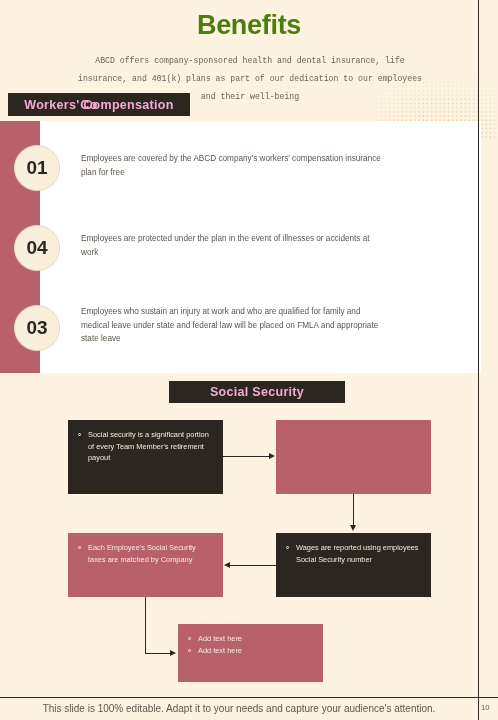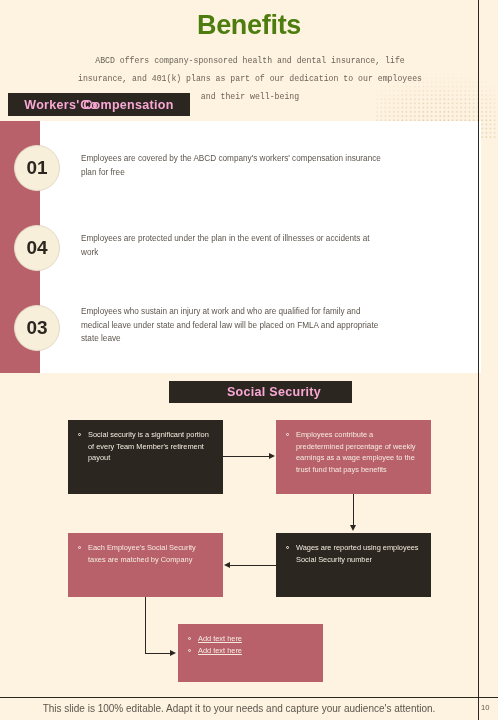--- a/index.html
+++ b/index.html
@@ -36,21 +36,21 @@
   .ribbon{
     position:absolute;background:#2b2620;color:#f9a8d4;
     font-size:12.5px;font-weight:bold;letter-spacing:.3px;
     display:flex;align-items:center;justify-content:center;
   }
   .ribbon-workers{top:93px;left:8px;width:182px;height:23px;}
   .ribbon-workers .lbl{position:relative;}
   .ribbon-workers .lbl .over{
     position:absolute;left:56px;top:0;
   }
-  .ribbon-social{top:381px;left:169px;width:156px;height:22px;padding-left:27px;}
+  .ribbon-social{top:381px;left:169px;width:176px;height:22px;}
 
   
   .wc-panel{position:absolute;top:121px;left:0;width:481px;height:252px;background:#ffffff;}
   .wc-bar{position:absolute;top:121px;left:0;width:40px;height:252px;background:#b8616b;}
 
   .wc-item{position:absolute;left:0;width:481px;}
   .wc-circle{
     position:absolute;width:44px;height:44px;border-radius:50%;
     background:#f8efda;border:1px solid #e3d9c2;
     display:flex;align-items:center;justify-content:center;
@@ -155,23 +155,20 @@
 
     <div class="node dark" style="left:68px;top:15px;width:155px;height:74px;">
       <span class="shadowbox"></span>
       <ul>
           <li>Social security is a significant portion of every Team Member's retirement payout</li>
         </ul>
     </div>
 
     <div class="node rose" style="left:276px;top:15px;width:155px;height:74px;">
       <span class="shadowbox"></span>
-      <ul>
-          <li>Employees contribute a predetermined percentage of weekly earnings as a wage employee to the trust fund that pays benefits</li>
-        </ul>
     </div>
 
     <div class="conn" style="left:223px;top:51px;width:47px;height:1px;"></div>
     <div class="arrowhead arrow-right" style="left:269px;top:48px;"></div>
 
     <div class="conn" style="left:353px;top:89px;width:1px;height:34px;"></div>
     <div class="arrowhead arrow-down" style="left:350px;top:120px;"></div>
 
     <div class="node dark" style="left:276px;top:128px;width:155px;height:64px;">
       <span class="shadowbox"></span>
@@ -187,21 +184,21 @@
         </ul>
     </div>
 
     <div class="conn" style="left:228px;top:160px;width:48px;height:1px;"></div>
     <div class="arrowhead arrow-left" style="left:224px;top:157px;"></div>
 
     <div class="conn" style="left:145px;top:192px;width:1px;height:56px;"></div>
     <div class="conn" style="left:145px;top:248px;width:28px;height:1px;"></div>
     <div class="arrowhead arrow-right" style="left:170px;top:245px;"></div>
 
-    <div class="node rose" style="left:178px;top:219px;width:145px;height:58px;text-decoration:underline;">
+    <div class="node rose" style="left:178px;top:219px;width:145px;height:58px;">
       <span class="shadowbox"></span>
       <ul>
         <li>Add text here</li>
         <li>Add text here</li>
       </ul>
     </div>
   </div>
 
   <div class="frame-line-right"></div>
   <div class="frame-line-bottom"></div>

